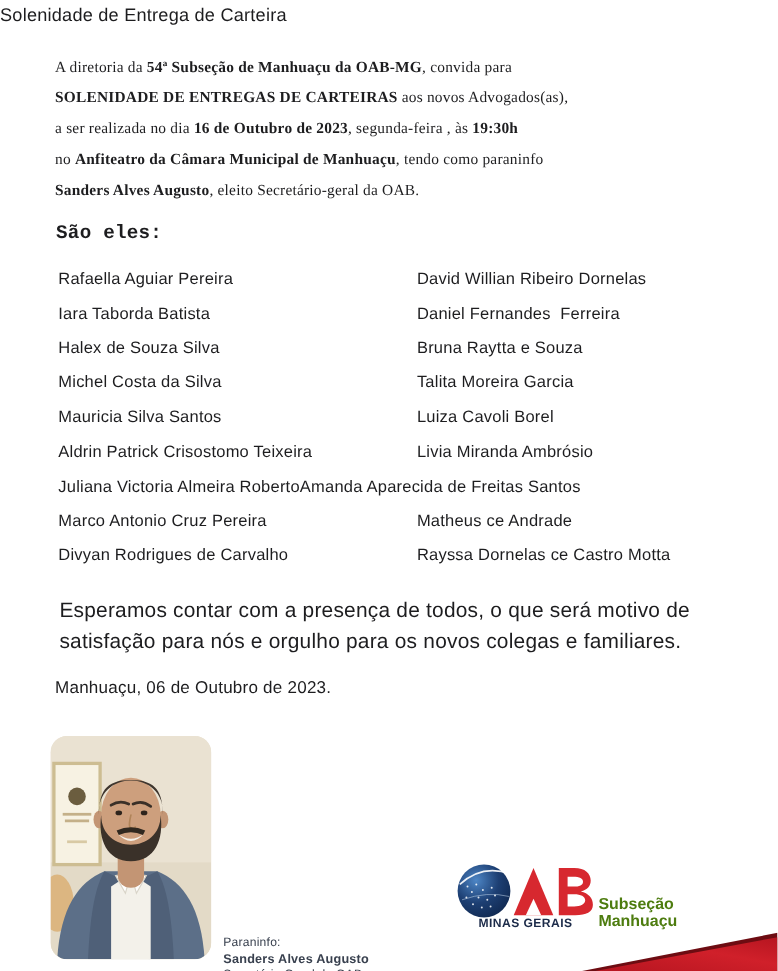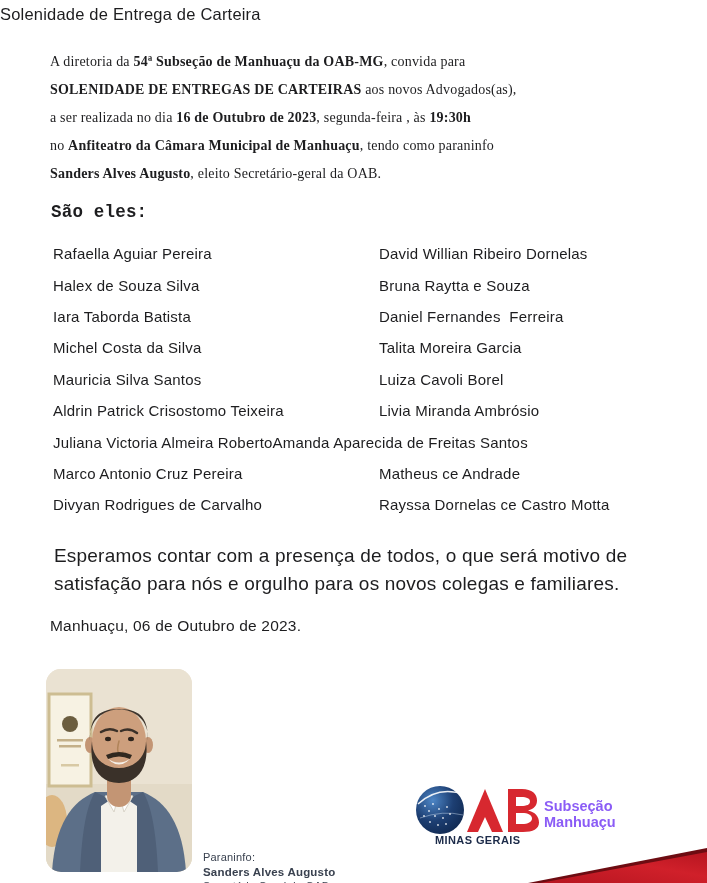--- a/index.html
+++ b/index.html
@@ -115,25 +115,25 @@
     position: absolute;
     left: 22px; top: 54px;
     font-size: 11px;
     font-weight: bold;
     color: #1c2b49;
     letter-spacing: 0.4px;
     white-space: nowrap;
   }
   .oab-logo .subsection {
     position: absolute;
-    left: 131px; top: 18px;
+    left: 131px; top: 34px;
     font-size: 14.5px;
     font-weight: bold;
     line-height: 16px;
-    color: #8b5cf6;
+    color: #4d7c0f;
     white-space: nowrap;
   }
 
   .ribbon {
     position: absolute;
     left: 0; top: 838px;
     width: 707px; height: 45px;
   }
 </style>
 </head>
@@ -146,26 +146,26 @@
   <p class="invite"><span>A diretoria da </span><span class="b">54ª Subseção de Manhuaçu da OAB-MG</span><span>, convida para</span><br><span class="b">SOLENIDADE DE ENTREGAS DE CARTEIRAS</span><span> aos novos Advogados(as),</span><br><span>a ser realizada no dia </span><span class="b">16 de Outubro de 2023</span><span>, segunda-feira , às </span><span class="b">19:30h</span><br><span>no </span><span class="b">Anfiteatro da Câmara Municipal de Manhuaçu</span><span>, tendo como paraninfo</span><br><span class="b">Sanders Alves Augusto</span><span>, eleito Secretário-geral da OAB.</span></p>
 
   <div class="attendees-heading">São eles:</div>
 
   <div class="names-list">
     <div class="row">
         <span class="nm left">Rafaella Aguiar Pereira</span>
         <span class="nm">David Willian Ribeiro Dornelas</span>
       </div>
     <div class="row">
+        <span class="nm left">Iara Taborda Batista</span>
+        <span class="nm">Daniel Fernandes  Ferreira</span>
+      </div>
+    <div class="row">
         <span class="nm left">Halex de Souza Silva</span>
         <span class="nm">Bruna Raytta e Souza</span>
-      </div>
-    <div class="row">
-        <span class="nm left">Iara Taborda Batista</span>
-        <span class="nm">Daniel Fernandes  Ferreira</span>
       </div>
     <div class="row">
         <span class="nm left">Michel Costa da Silva</span>
         <span class="nm">Talita Moreira Garcia</span>
       </div>
     <div class="row">
         <span class="nm left">Mauricia Silva Santos</span>
         <span class="nm">Luiza Cavoli Borel</span>
       </div>
     <div class="row">

